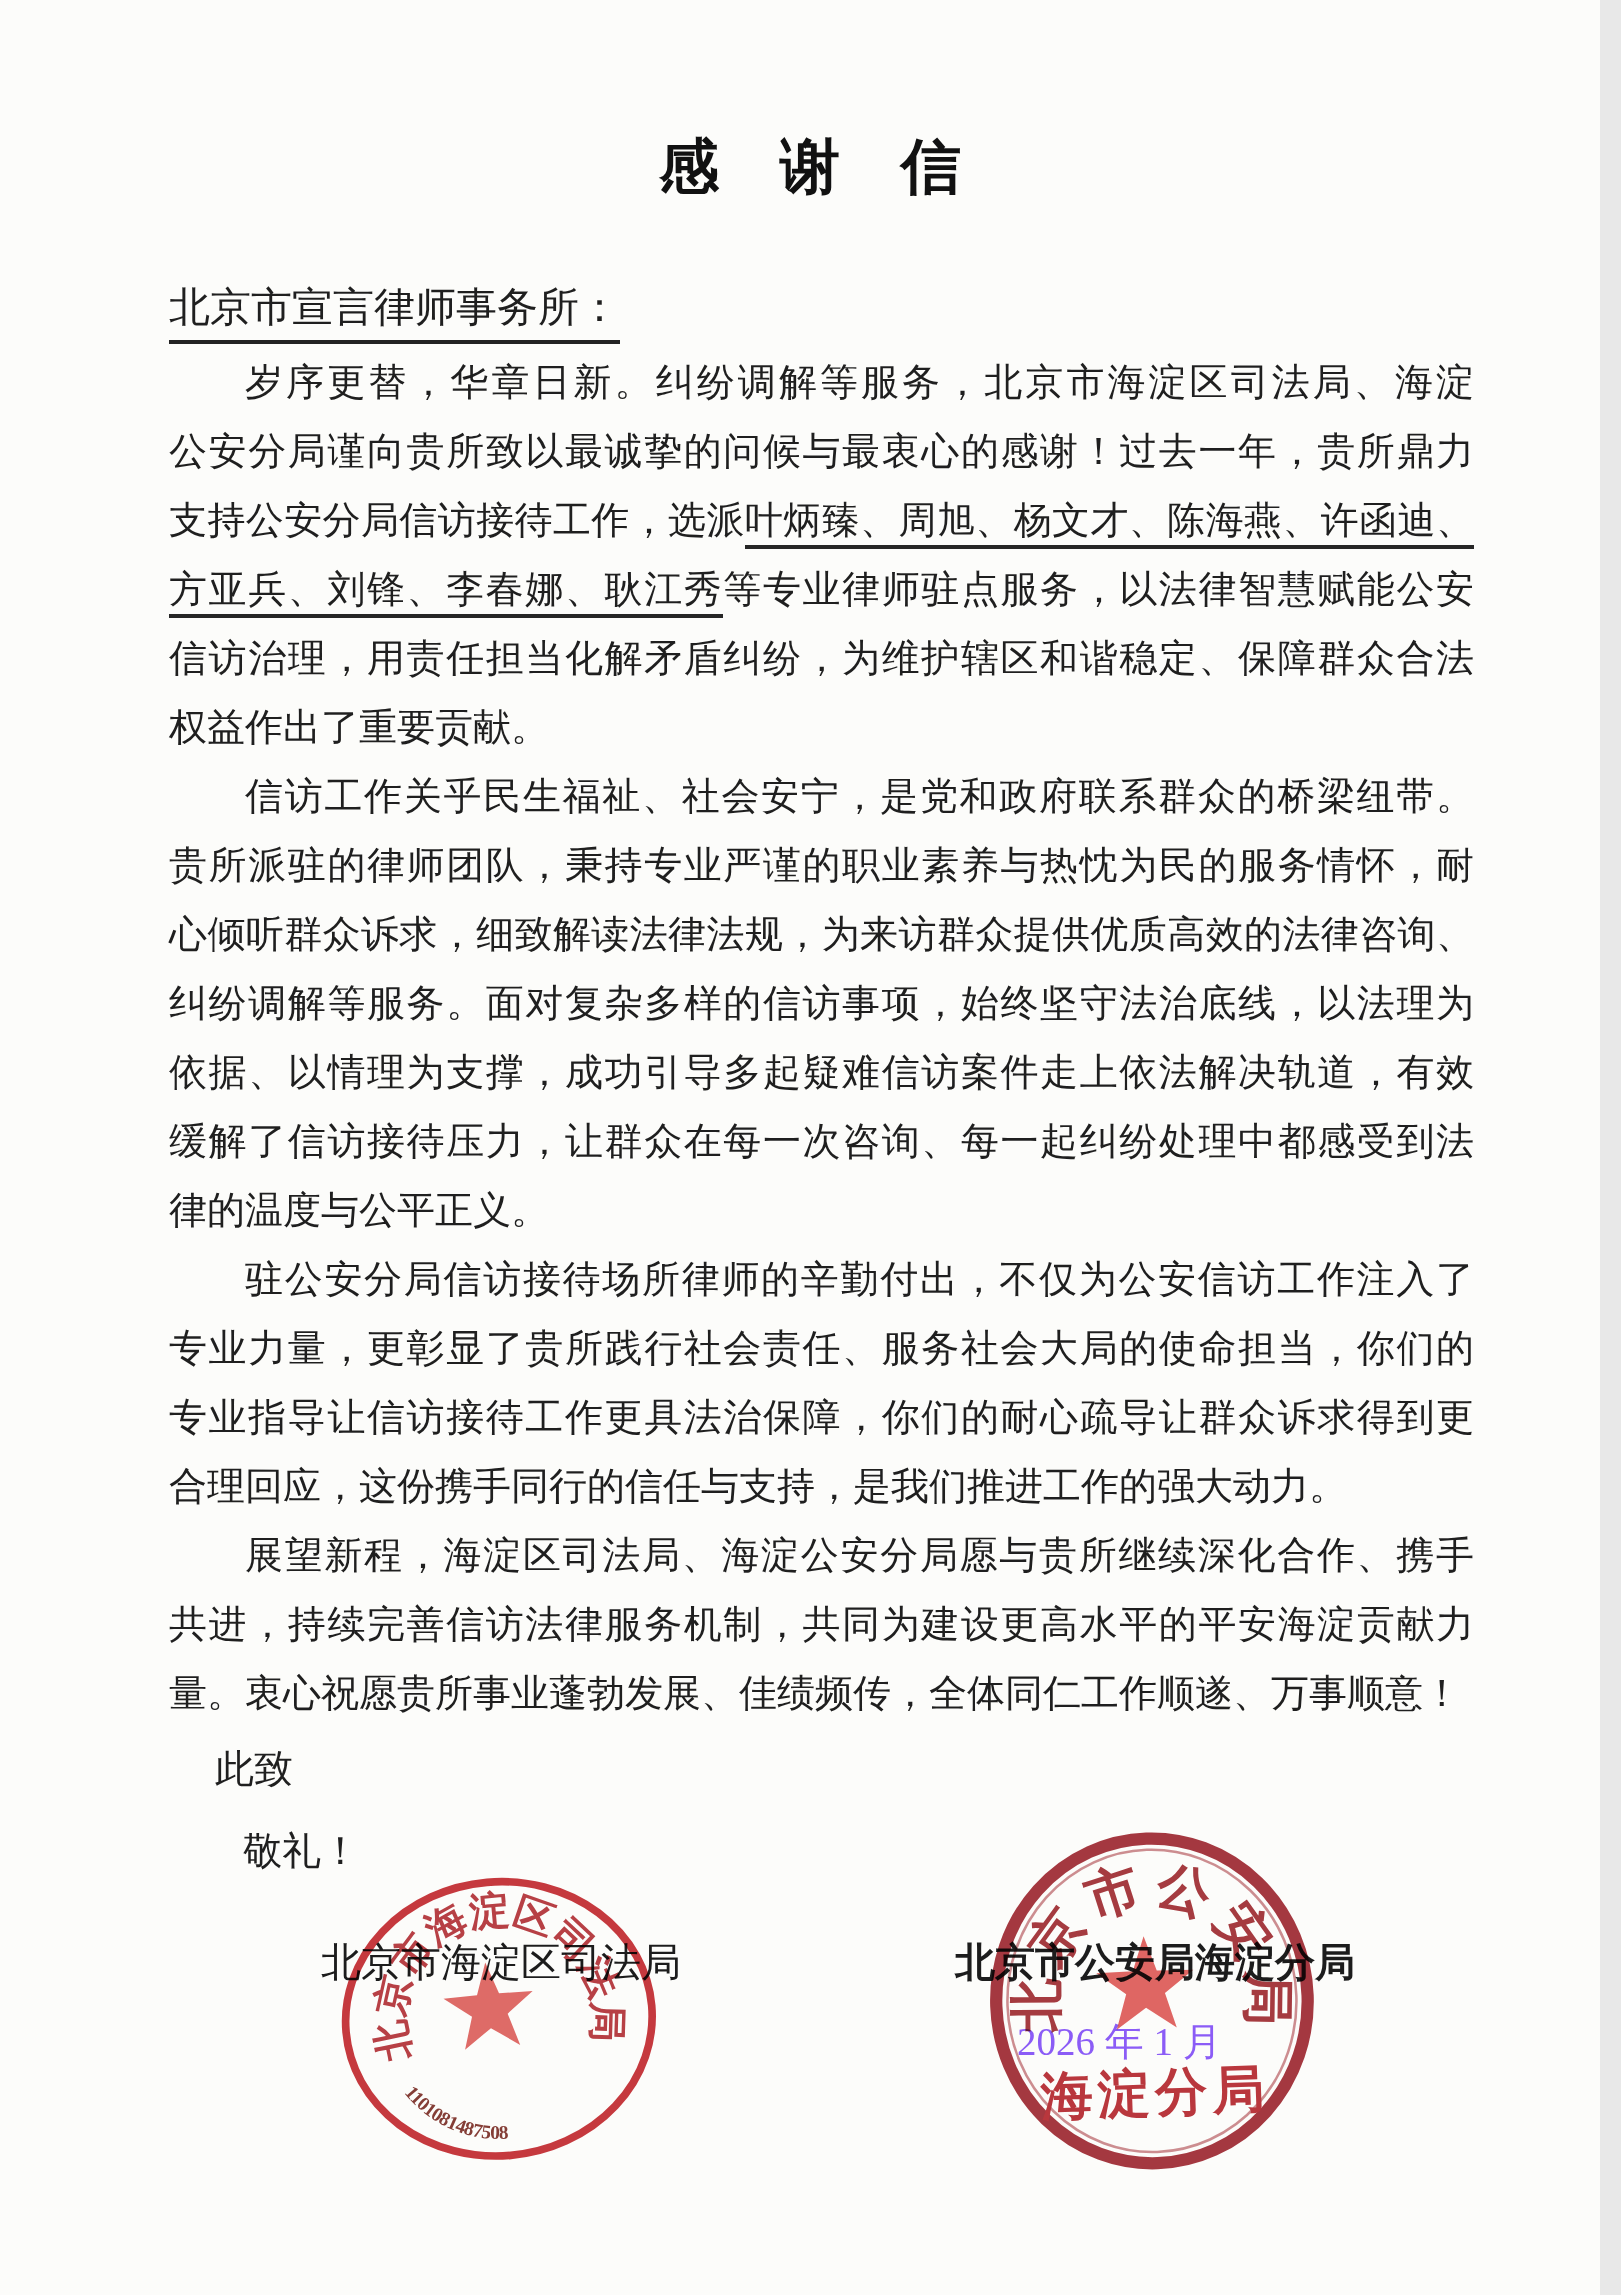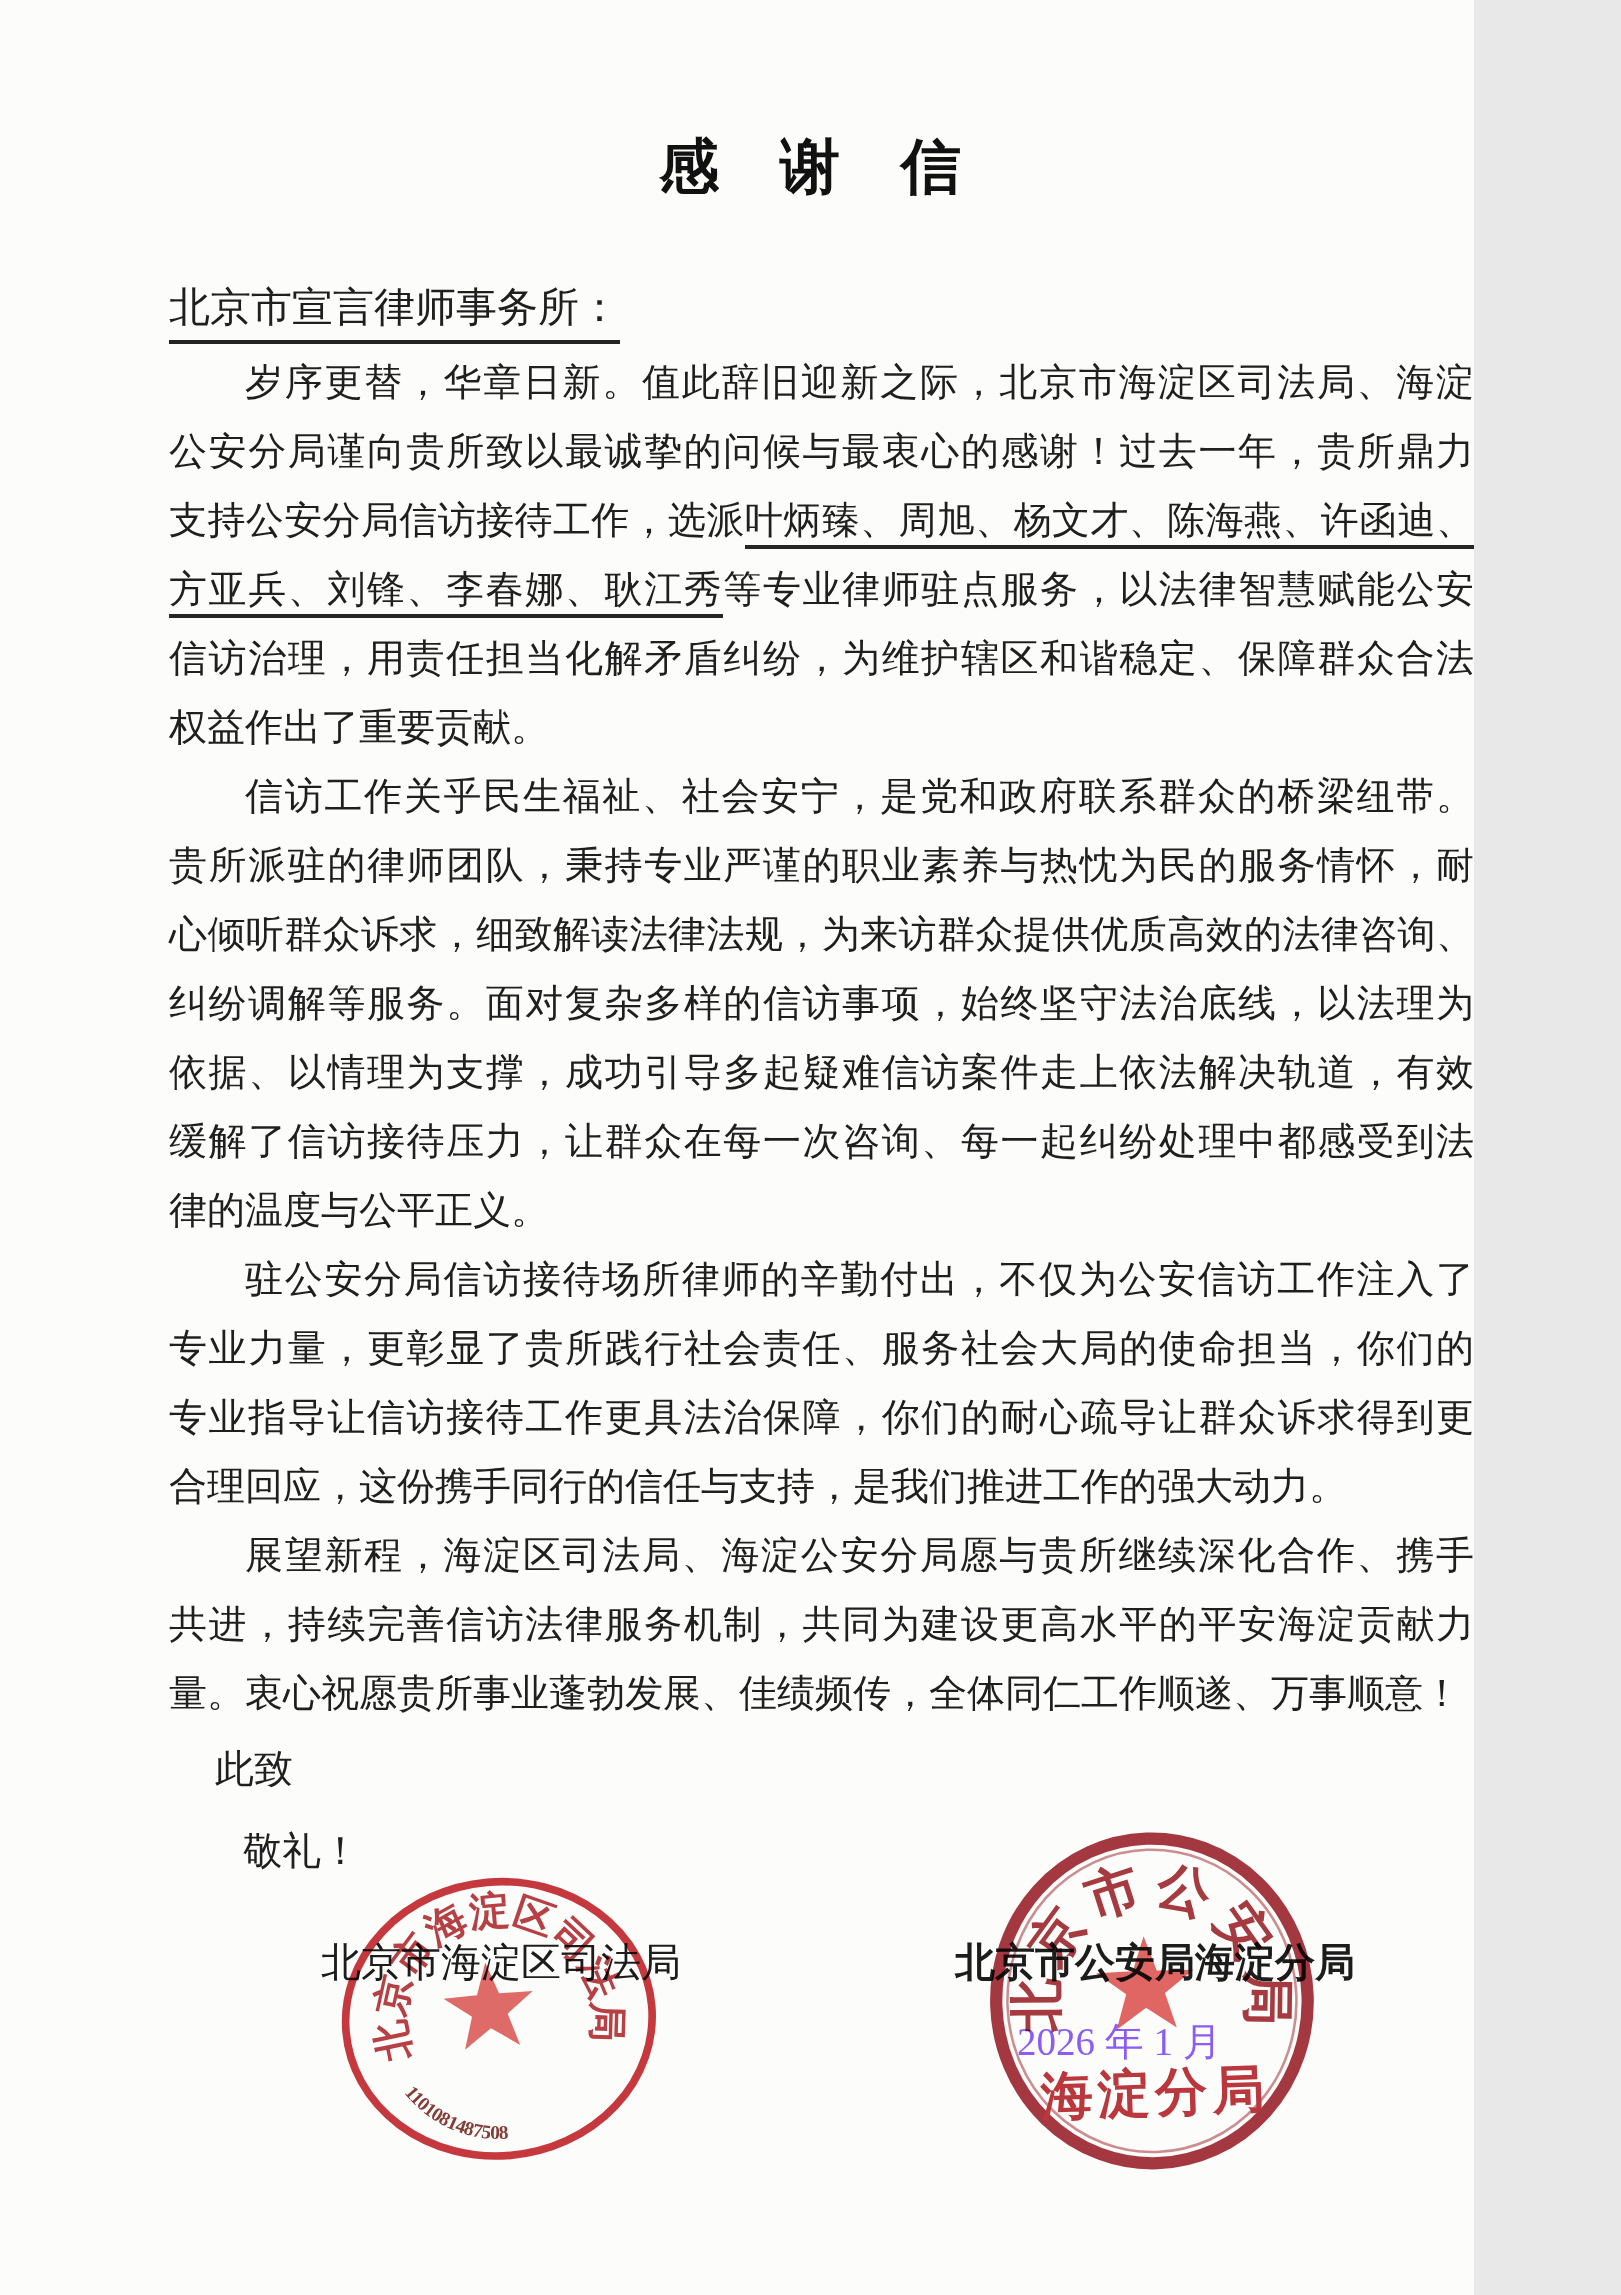--- a/index.html
+++ b/index.html
@@ -1,18 +1,18 @@
 <!DOCTYPE html>
 <html style="font-size:8.2px"><head>
 <meta charset="utf-8">
 <style>
   html,body{margin:0;padding:0;background:#e8e8e8;}
   .page{
     position:relative;
-    width:1474px;height:2295px;
+    width:1600px;height:2295px;
     background:#fcfcfa;
     font-family:"Liberation Serif","DejaVu Serif",serif;
     color:#1f1f1f;
     overflow:hidden;
   }
   .title{
     position:absolute;left:659px;top:127px;
     font-size:60px;font-weight:bold;letter-spacing:61px;
     white-space:nowrap;color:#111;
   }
@@ -59,21 +59,21 @@
 </head>
 <body>
 
 <div class="page">
 
   <div class="title">感谢信</div>
 
   <div class="salutation"><span class="u">北京市宣言律师事务所：</span></div>
 
   <div class="body-block">
-      <div class="line indent"><span>岁序更替，华章日新。值此辞旧迎新之际，北京市海淀区司法局、海淀</span></div>
+      <div class="line indent"><span>岁序更替，华章日新。纠纷调解等服务，北京市海淀区司法局、海淀</span></div>
       <div class="line"><span>公安分局谨向贵所致以最诚挚的问候与最衷心的感谢！过去一年，贵所鼎力</span></div>
       <div class="line"><span>支持公安分局信访接待工作，选派</span><span class="u">叶炳臻、周旭、杨文才、陈海燕、许函迪、</span></div>
       <div class="line"><span class="u">方亚兵、刘锋、李春娜、耿江秀</span><span>等专业律师驻点服务，以法律智慧赋能公安</span></div>
       <div class="line"><span>信访治理，用责任担当化解矛盾纠纷，为维护辖区和谐稳定、保障群众合法</span></div>
       <div class="line end"><span>权益作出了重要贡献。</span></div>
       <div class="line indent"><span>信访工作关乎民生福祉、社会安宁，是党和政府联系群众的桥梁纽带。</span></div>
       <div class="line"><span>贵所派驻的律师团队，秉持专业严谨的职业素养与热忱为民的服务情怀，耐</span></div>
       <div class="line"><span>心倾听群众诉求，细致解读法律法规，为来访群众提供优质高效的法律咨询、</span></div>
       <div class="line"><span>纠纷调解等服务。面对复杂多样的信访事项，始终坚守法治底线，以法理为</span></div>
       <div class="line"><span>依据、以情理为支撑，成功引导多起疑难信访案件走上依法解决轨道，有效</span></div>

